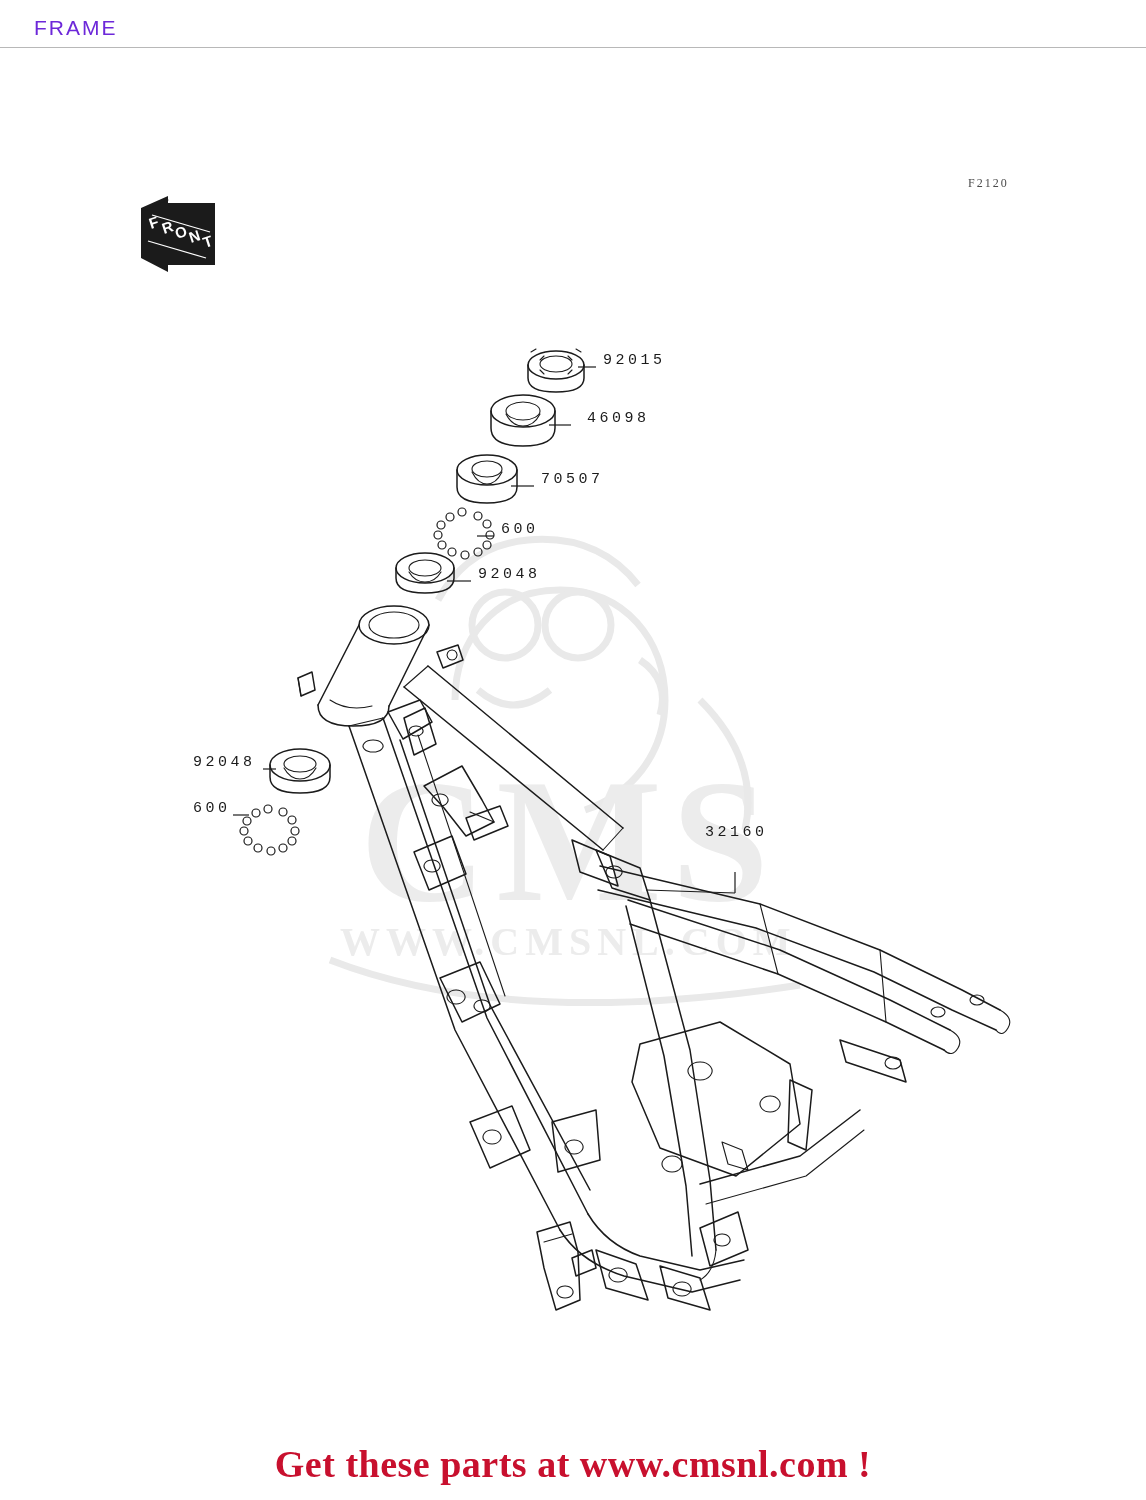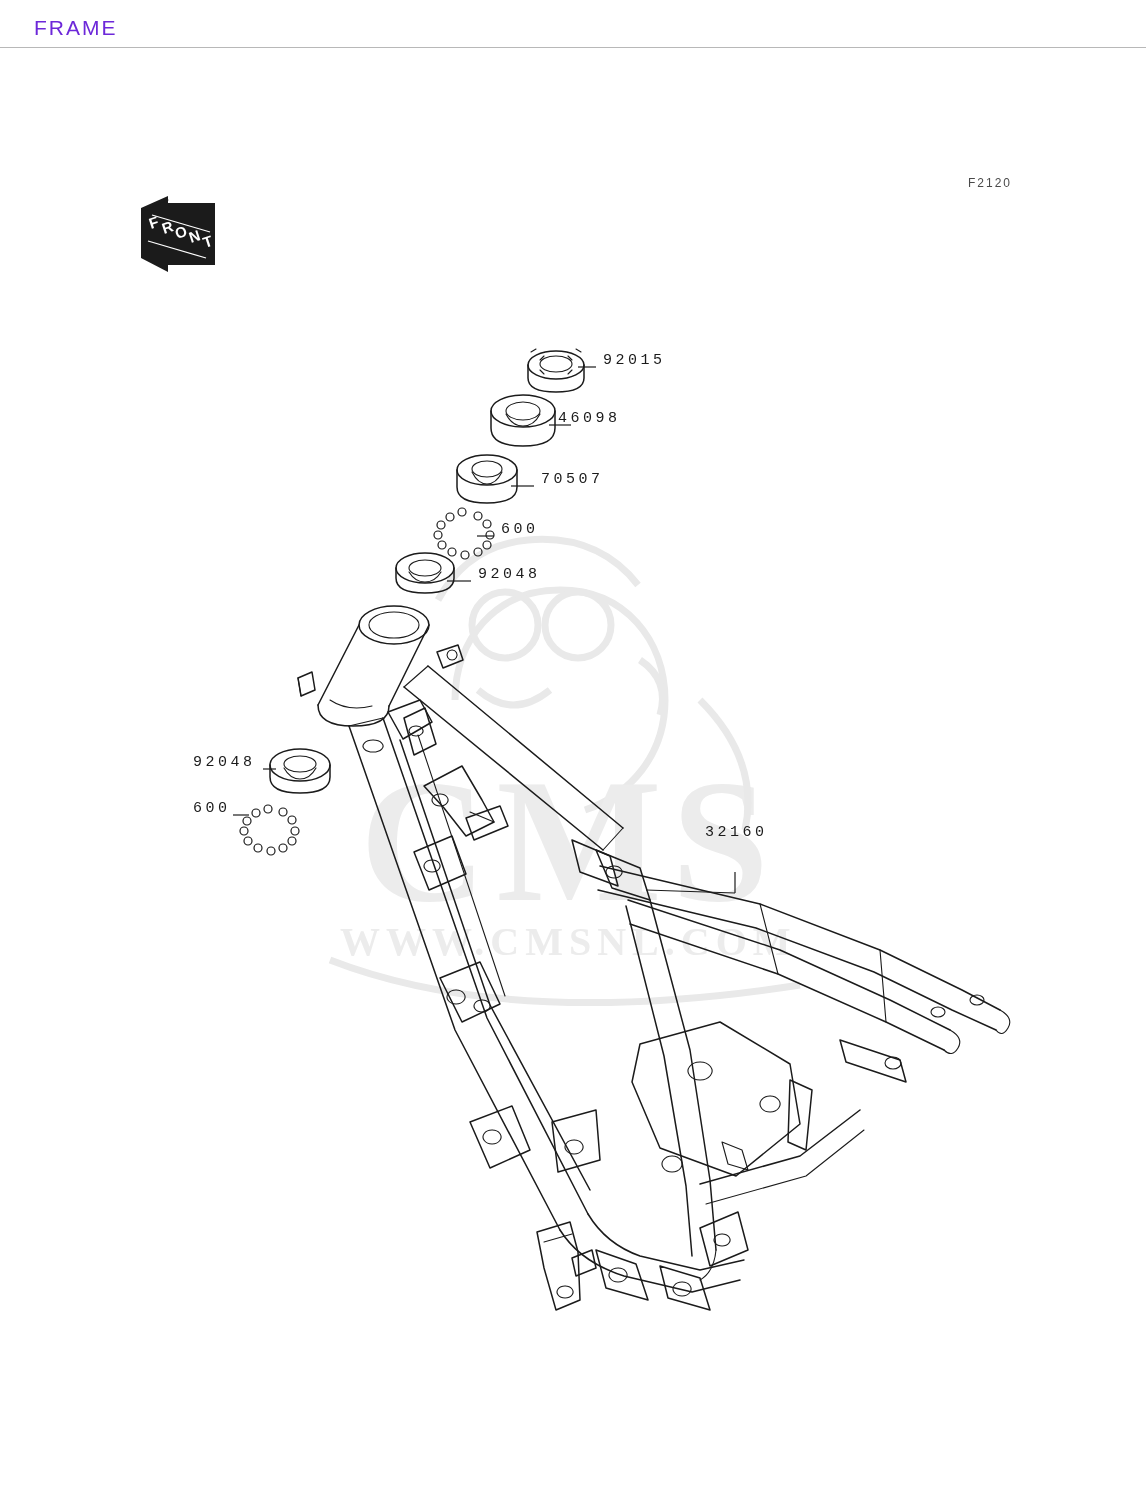--- a/index.html
+++ b/index.html
@@ -37,21 +37,21 @@
     height: 1px;
     background: #b8b8b8;
   }
   .fig-code {
     position: absolute;
     left: 968px;
     top: 176px;
     font-size: 12px;
     letter-spacing: 2px;
     color: #4a4a4a;
-    font-family: Liberation Sans, sans-serif;
+    font-family: Liberation Serif, serif;
   }
   .callout {
     position: absolute;
     font-size: 15px;
     letter-spacing: 3.5px;
     color: #1b1b1b;
     font-family: "Liberation Mono", monospace;
     white-space: nowrap;
   }
   .footer-text {
@@ -356,22 +356,23 @@
       <path class="leader" d="M447 581 L471 581"></path>
       <path class="leader" d="M263 769 L276 769"></path>
       <path class="leader" d="M233 815 L249 815"></path>
       <path class="leader" d="M735 872 L735 893"></path>
       <path class="leader" d="M646 890 L735 893"></path>
     </g>
 
   </svg>
 
   <div class="callout" style="left:603px; top:352px;text-align:center;">92015</div>
-  <div class="callout" style="left:558px; top:410px;">46098</div>
+  <div class="callout" style="left:587px; top:410px;">46098</div>
   <div class="callout" style="left:541px; top:471px;">70507</div>
   <div class="callout" style="left:501px; top:521px;">600</div>
   <div class="callout" style="left:478px; top:566px;">92048</div>
   <div class="callout" style="left:193px; top:754px;">92048</div>
   <div class="callout" style="left:193px; top:800px;">600</div>
   <div class="callout" style="left:705px; top:824px;">32160</div>
 
+  <div class="footer-text">Get these parts at www.cmsnl.com !</div>
 
 </div>
 
 </body></html>

